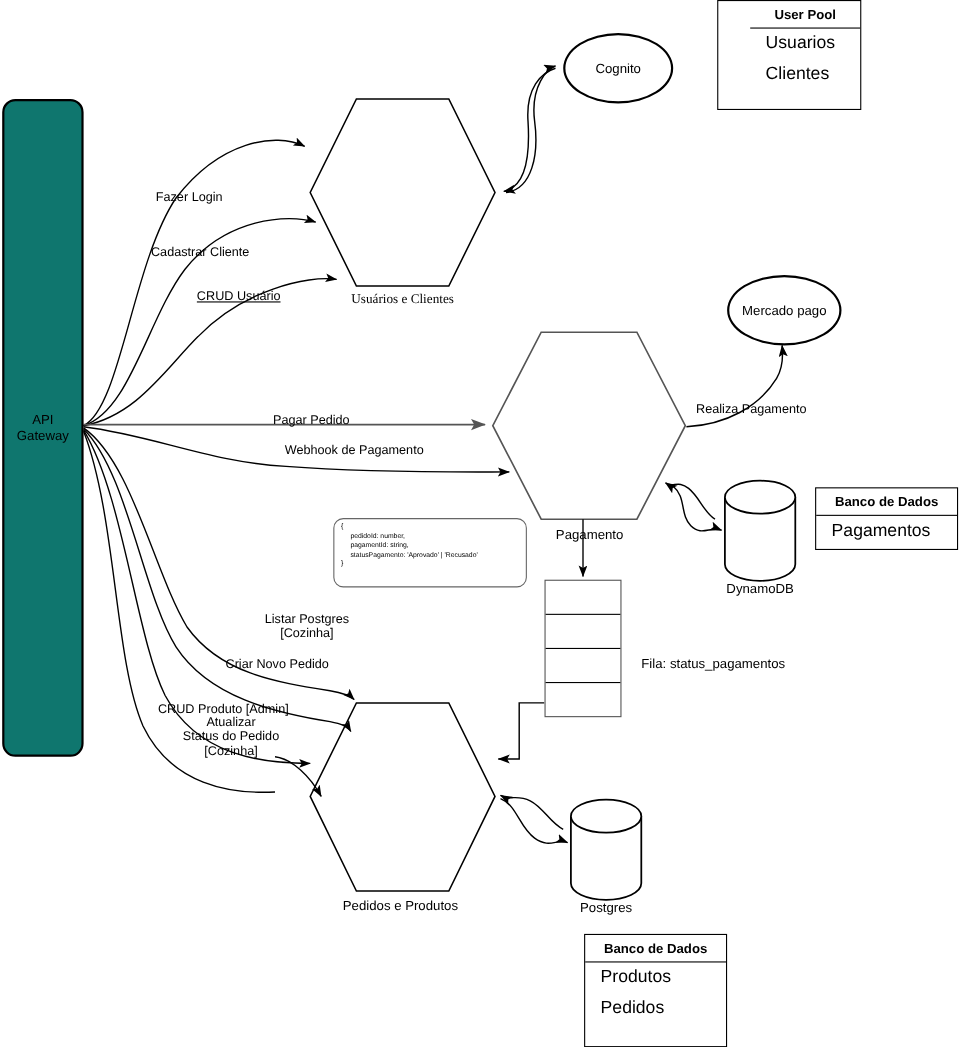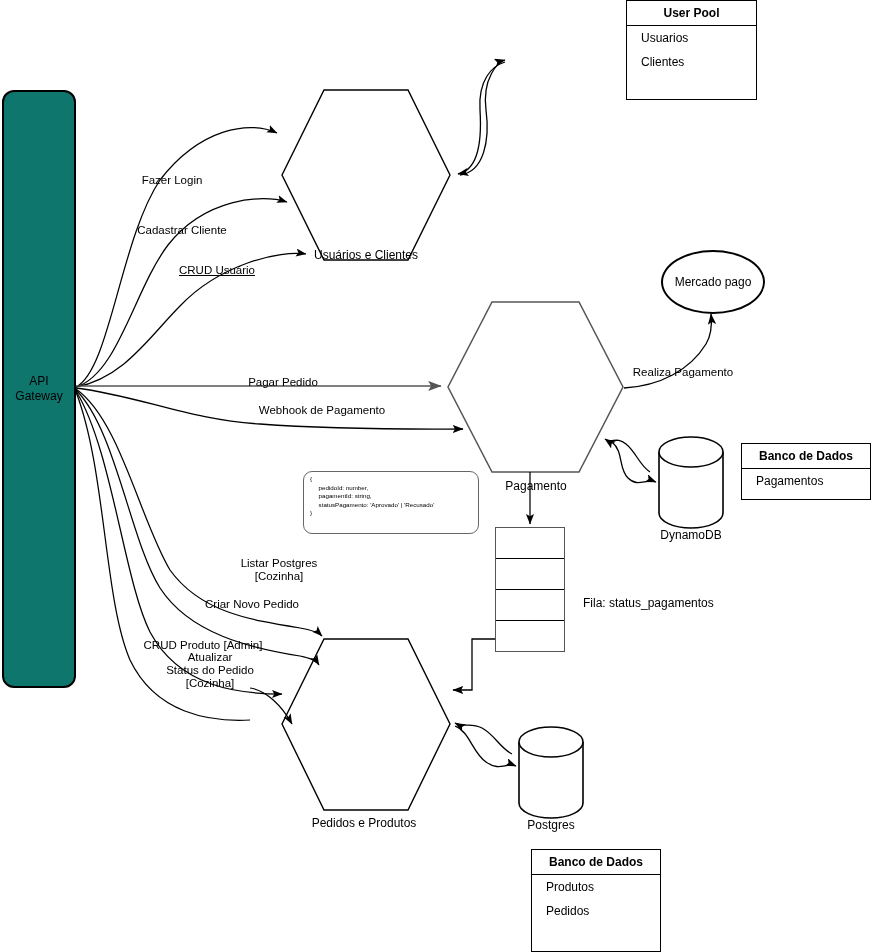--- a/index.html
+++ b/index.html
@@ -61,24 +61,24 @@
     box-sizing:border-box;
   }
   .tablebox .th{
     font-size:12px;
     font-weight:bold;
     text-align:center;
     padding:5px 4px 5px 4px;
     border-bottom:1.6px solid #000;
   }
   .tablebox .tr{
-    font-size:12px;
+    font-size:16px;
     padding:5px 0 5px 14px;
   }
-  .userpool{ left:626px; top:0px; width:131px; height:100px; }
+  .userpool{ left:652px; top:0px; width:131px; height:100px;padding-left:29px; }
   .bdpag{ left:741px; top:443px; width:130px; height:57px; }
   .bdped{ left:531px; top:849px; width:130px; height:103px; }
 
   
   .queue{
     left:495px; top:527px;
     width:70px; height:125px;
     border:1.6px solid #555;
     box-sizing:border-box;
     background:#fff;
@@ -190,24 +190,27 @@
 
     <path d="M455,726 C470,732 472,752 486,762 C500,772 506,762 516,766" fill="none" stroke="#000" stroke-width="1.3" marker-end="url(#ah)"></path>
     <path d="M512,754 C500,748 494,734 482,728 C470,722 464,728 455,723" fill="none" stroke="#000" stroke-width="1.3" marker-end="url(#ah)"></path>
   </svg>
 
   <div class="node gateway">
     <div class="gateway-label">API
 Gateway</div>
   </div>
 
-  <div class="hex-caption" style="left:282px; top:248px; width:168px;">Usuários e Clientes</div>
+  <div class="hex-caption" style="left:282px; top:264px; width:168px;font-family:Liberation Serif, serif;">Usuários e Clientes</div>
   <div class="hex-caption" style="left:452px; top:479px; width:168px;">Pagamento</div>
   <div class="hex-caption" style="left:280px; top:816px; width:168px;">Pedidos e Produtos</div>
 
+  <div class="node ellipse cognito">
+    <span>Cognito</span>
+  </div>
   <div class="node ellipse mercado">
     <span>Mercado pago</span>
   </div>
 
   <div class="cyl-caption" style="left:611px; top:528px; width:160px;">DynamoDB</div>
   <div class="cyl-caption" style="left:471px; top:818px; width:160px;">Postgres</div>
 
   <div class="node tablebox userpool">
     <div class="th">User Pool</div>
     <div class="tr">Usuarios</div>

